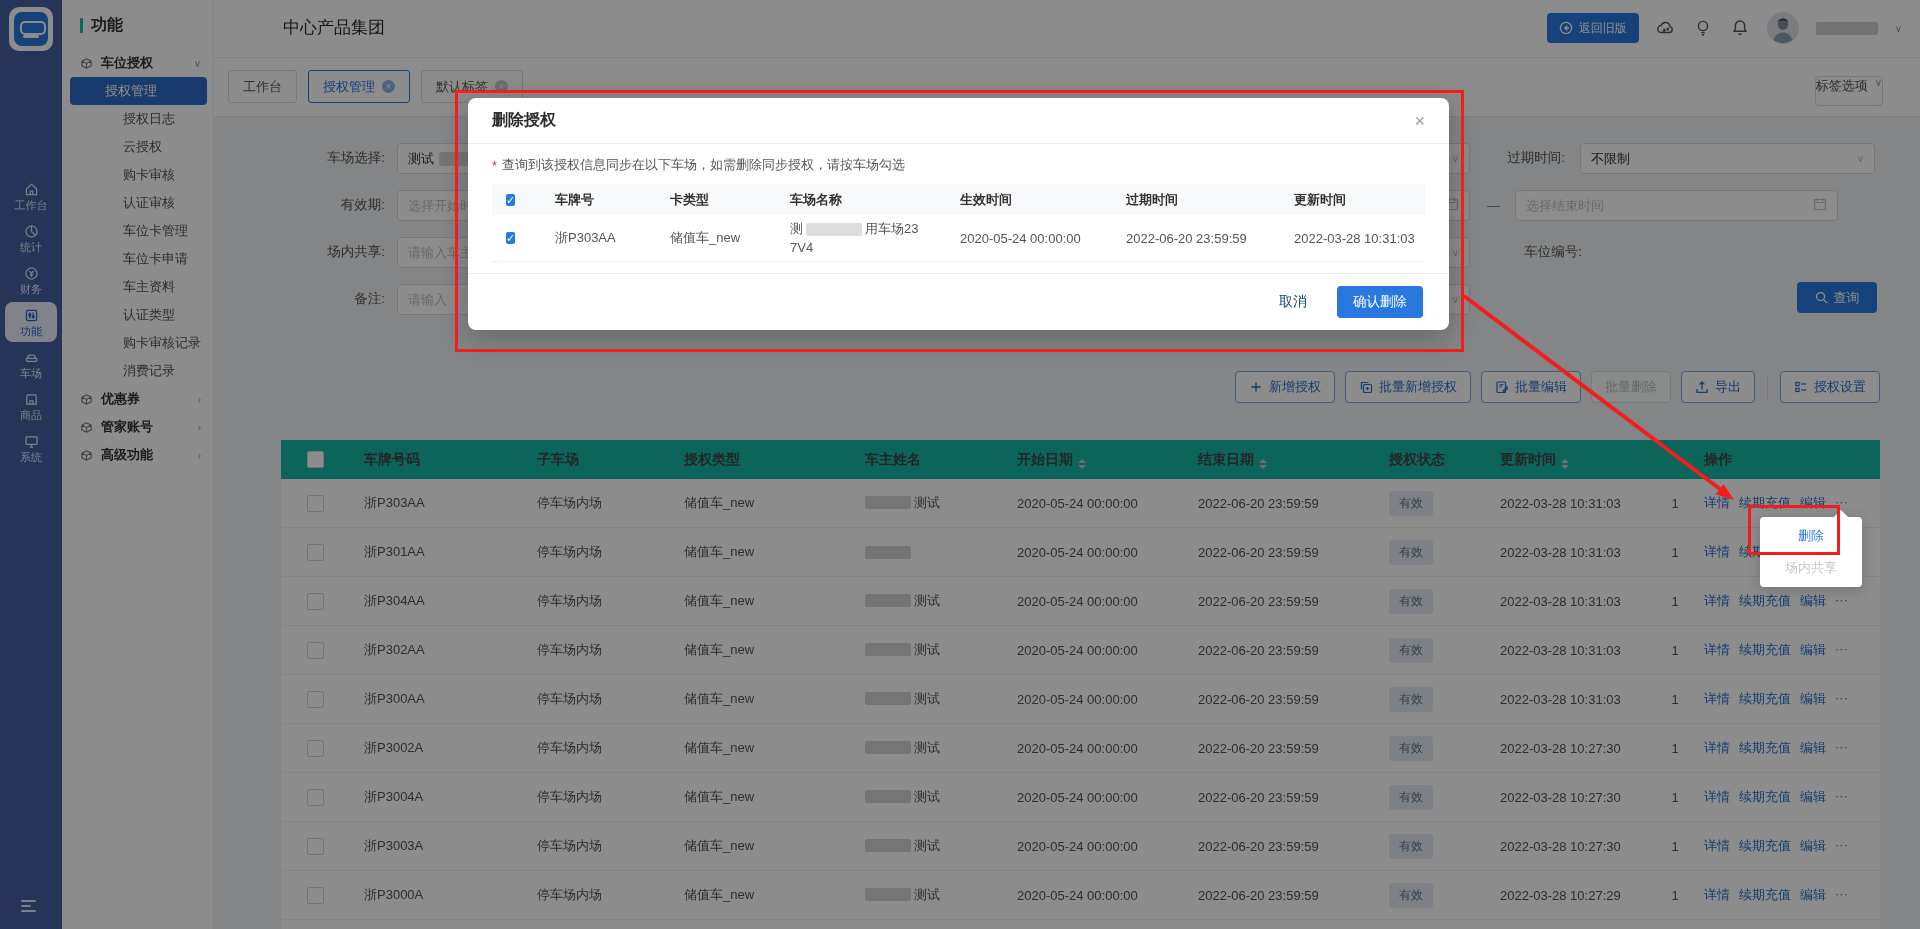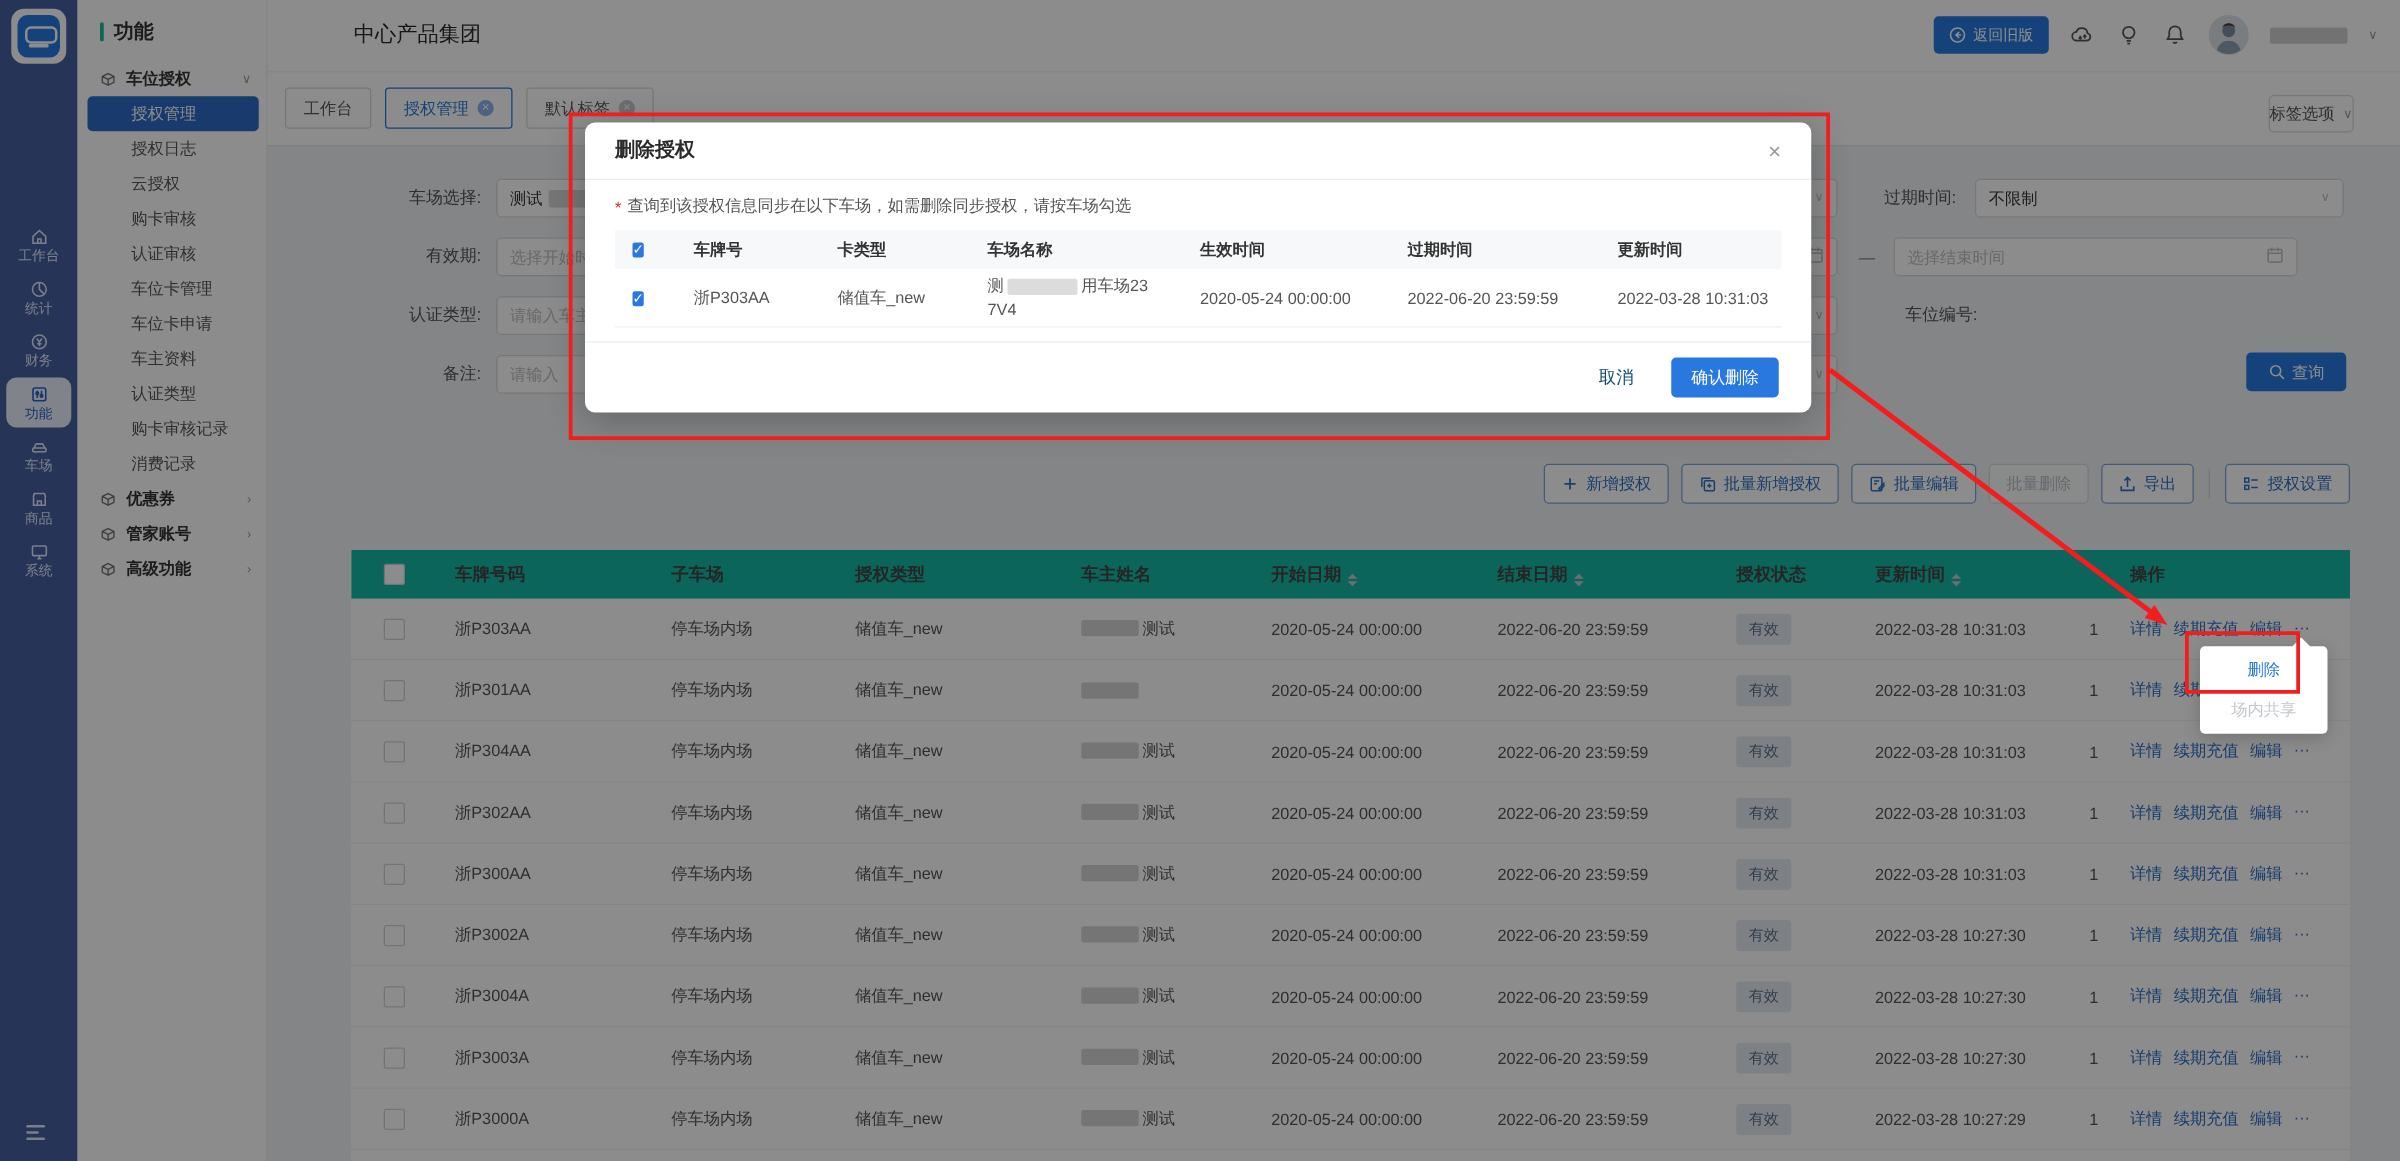--- a/index.html
+++ b/index.html
@@ -24,21 +24,21 @@
   .rail-bottom i{display:block;height:2px;background:#dfe7fa;margin:3px 0;border-radius:1px;}
   .rail-bottom i:nth-child(1){width:15px;} .rail-bottom i:nth-child(2){width:10px;} .rail-bottom i:nth-child(3){width:15px;}
 
   
   .side{position:absolute;left:62px;top:0;width:152px;height:100%;background:#fff;border-right:1px solid #ededed;box-sizing:border-box;}
   .side-title{display:flex;align-items:center;gap:8px;padding:15px 0 13px 18px;font-size:16px;font-weight:bold;color:#333;}
   .tbar{width:3px;height:15px;background:#1abc9c;border-radius:1px;}
   .sgroup{display:flex;align-items:center;gap:8px;height:28px;padding-left:18px;font-size:13px;font-weight:bold;color:#333;cursor:pointer;position:relative;}
   .sgroup svg{width:13px;height:13px;color:#777;}
   .sgroup .chev{position:absolute;right:12px;color:#999;font-size:10px;font-weight:normal;}
-  .smenu{height:28px;line-height:28px;padding-left:43px;font-size:13px;color:#555;cursor:pointer;}
+  .smenu{height:28px;line-height:28px;padding-left:61px;font-size:13px;color:#555;cursor:pointer;}
   .smenu.active{background:#2f6bc6;color:#fff;border-radius:4px;margin:0 6px 0 8px;padding-left:35px;}
 
   
   .topwhite{position:absolute;left:214px;top:0;right:0;height:117px;background:#fff;border-bottom:1px solid #e6e6e6;box-sizing:border-box;}
   .topwhite::after{content:"";position:absolute;left:0;right:0;top:57px;height:1px;background:#f0f0f0;}
   .page-title{position:absolute;left:69px;top:16px;font-size:17px;font-weight:normal;color:#2b2b2b;}
   .top-right{position:absolute;right:18px;top:12px;display:flex;align-items:center;gap:17px;height:32px;}
   .back-btn{display:flex;align-items:center;gap:6px;background:#2878e0;color:#fff;border:none;border-radius:4px;
     height:30px;padding:0 12px;font-size:12px;cursor:pointer;font-family:inherit;}
   .back-btn svg{width:14px;height:14px;}
@@ -46,21 +46,21 @@
   .hicon svg{width:20px;height:20px;}
   .avatar{width:32px;height:32px;border-radius:50%;background:#e2e6eb;overflow:hidden;cursor:pointer;flex:none;}
   .name-blur{width:62px;height:13px;background:#cfcfcf;border-radius:2px;}
   .chev-down{color:#999;font-size:10px;}
   .tabrow{position:absolute;left:14px;top:70px;display:flex;gap:11px;}
   .tab{height:33px;display:flex;align-items:center;gap:7px;padding:0 14px;border:1px solid #d9d9d9;border-radius:3px;
     background:#fff;font-size:13px;color:#595959;cursor:pointer;box-sizing:border-box;}
   .tab.active{border-color:#2878e0;color:#2878e0;}
   .tclose{width:13px;height:13px;border-radius:50%;background:#c3c7cd;color:#fff;font-size:10px;line-height:13px;text-align:center;cursor:pointer;}
   .tab.active .tclose{background:#8db3ea;}
-  .tagopt{position:absolute;right:37px;top:76px;height:30px;display:flex;align-items:center;gap:7px;padding:0 0;
+  .tagopt{position:absolute;right:37px;top:76px;height:30px;display:flex;align-items:flex-start;gap:7px;padding:0 0;
     border:1px solid #d9d9d9;background:#fff;border-radius:4px;font-size:13px;color:#555;cursor:pointer;font-family:inherit;}
 
   
   .f-label{position:absolute;width:110px;text-align:right;font-size:13.5px;color:#555;line-height:30px;}
   .f-field{position:absolute;height:31px;background:#fff;border:1px solid #d9d9d9;border-radius:4px;display:flex;
     align-items:center;padding:0 10px;font-size:13px;color:#333;box-sizing:border-box;cursor:pointer;}
   .f-field .ph{color:#bfbfbf;}
   .f-chev{margin-left:auto;color:#bfbfbf;font-size:10px;}
   .f-cal{margin-left:auto;color:#bfbfbf;}
   .f-cal svg{width:14px;height:14px;}
@@ -331,21 +331,21 @@
     </div>
     <div class="f-dash" style="left:1487px;top:190px;">—</div>
     <div class="f-field" style="left:1515px;top:190px;width:323px;">
       <span class="ph">选择结束时间</span>
       <span class="f-cal"><svg viewBox="0 0 14 14" fill="none" stroke="currentColor" stroke-width="1.2">
             <rect x="1.5" y="2.5" width="11" height="10" rx="1"></rect>
             <path d="M1.5 5.5h11M4.5 1v3M9.5 1v3"></path>
           </svg></span>
     </div>
 
-    <div class="f-label" style="left:275px;top:237px;">认证类型:</div>
+    <div class="f-label" style="left:275px;top:237px;">场内共享:</div>
     <div class="f-field" style="left:397px;top:237px;width:300px;">
       <span class="ph">请输入车主</span>
     </div>
     <div class="f-field" style="left:1150px;top:237px;width:320px;">
       <span class="f-chev">∨</span>
     </div>
 
     <div class="f-label" style="left:275px;top:284px;">备注:</div>
     <div class="f-field" style="left:397px;top:284px;width:300px;">
       <span class="ph">请输入</span>

